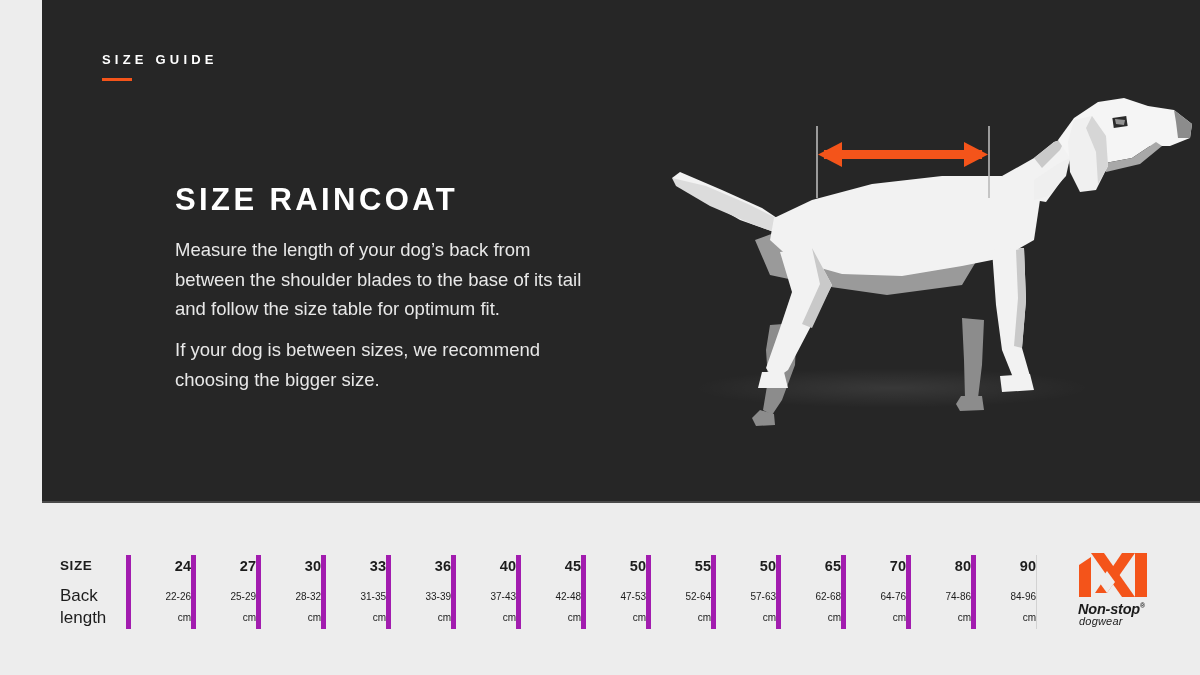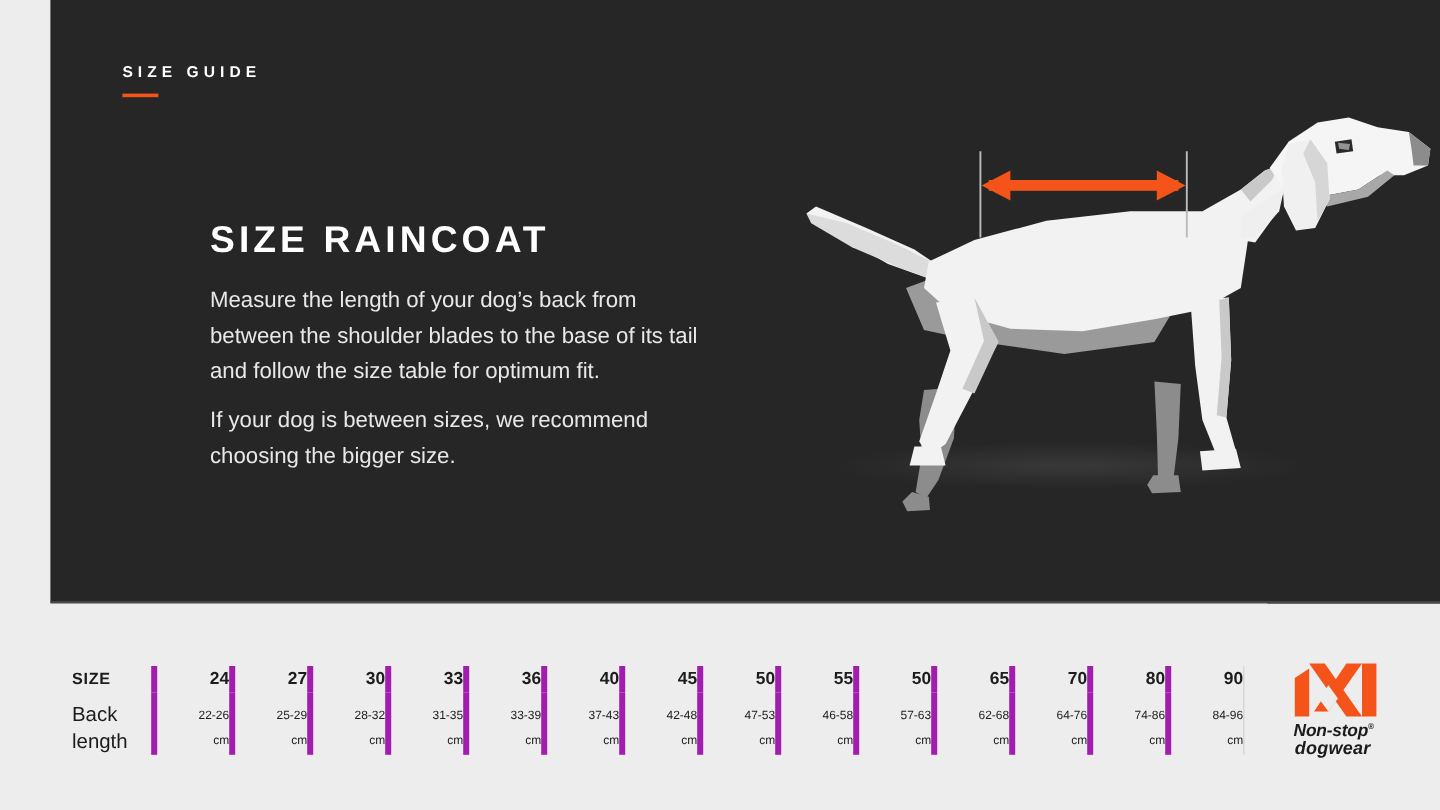--- a/index.html
+++ b/index.html
@@ -186,23 +186,23 @@
   }
   .logo-word .reg {
     font-size: 7px;
     vertical-align: super;
     font-style: normal;
   }
   .logo-sub {
     position: absolute;
     left: 2px;
     top: 64px;
-    font-size: 15px;
+    font-size: 11px;
     font-style: italic;
-    font-weight: bold;
+    font-weight: normal;
     color: #1c1c1c;
     letter-spacing: 0.2px;
   }
 </style>
 </head>
 <body>
 
 <div class="page">
 
   <div class="hero">
@@ -357,21 +357,21 @@
         <td class="col-cell">
               <div class="col-range"><span>37-43</span><span class="unit">cm</span></div>
             </td>
         <td class="col-cell">
               <div class="col-range"><span>42-48</span><span class="unit">cm</span></div>
             </td>
         <td class="col-cell">
               <div class="col-range"><span>47-53</span><span class="unit">cm</span></div>
             </td>
         <td class="col-cell">
-              <div class="col-range"><span>46-58</span><span class="unit">cm</span></div>
+              <div class="col-range"><span>52-64</span><span class="unit">cm</span></div>
             </td>
         <td class="col-cell">
               <div class="col-range"><span>57-63</span><span class="unit">cm</span></div>
             </td>
         <td class="col-cell">
               <div class="col-range"><span>62-68</span><span class="unit">cm</span></div>
             </td>
         <td class="col-cell">
               <div class="col-range"><span>64-76</span><span class="unit">cm</span></div>
             </td>

